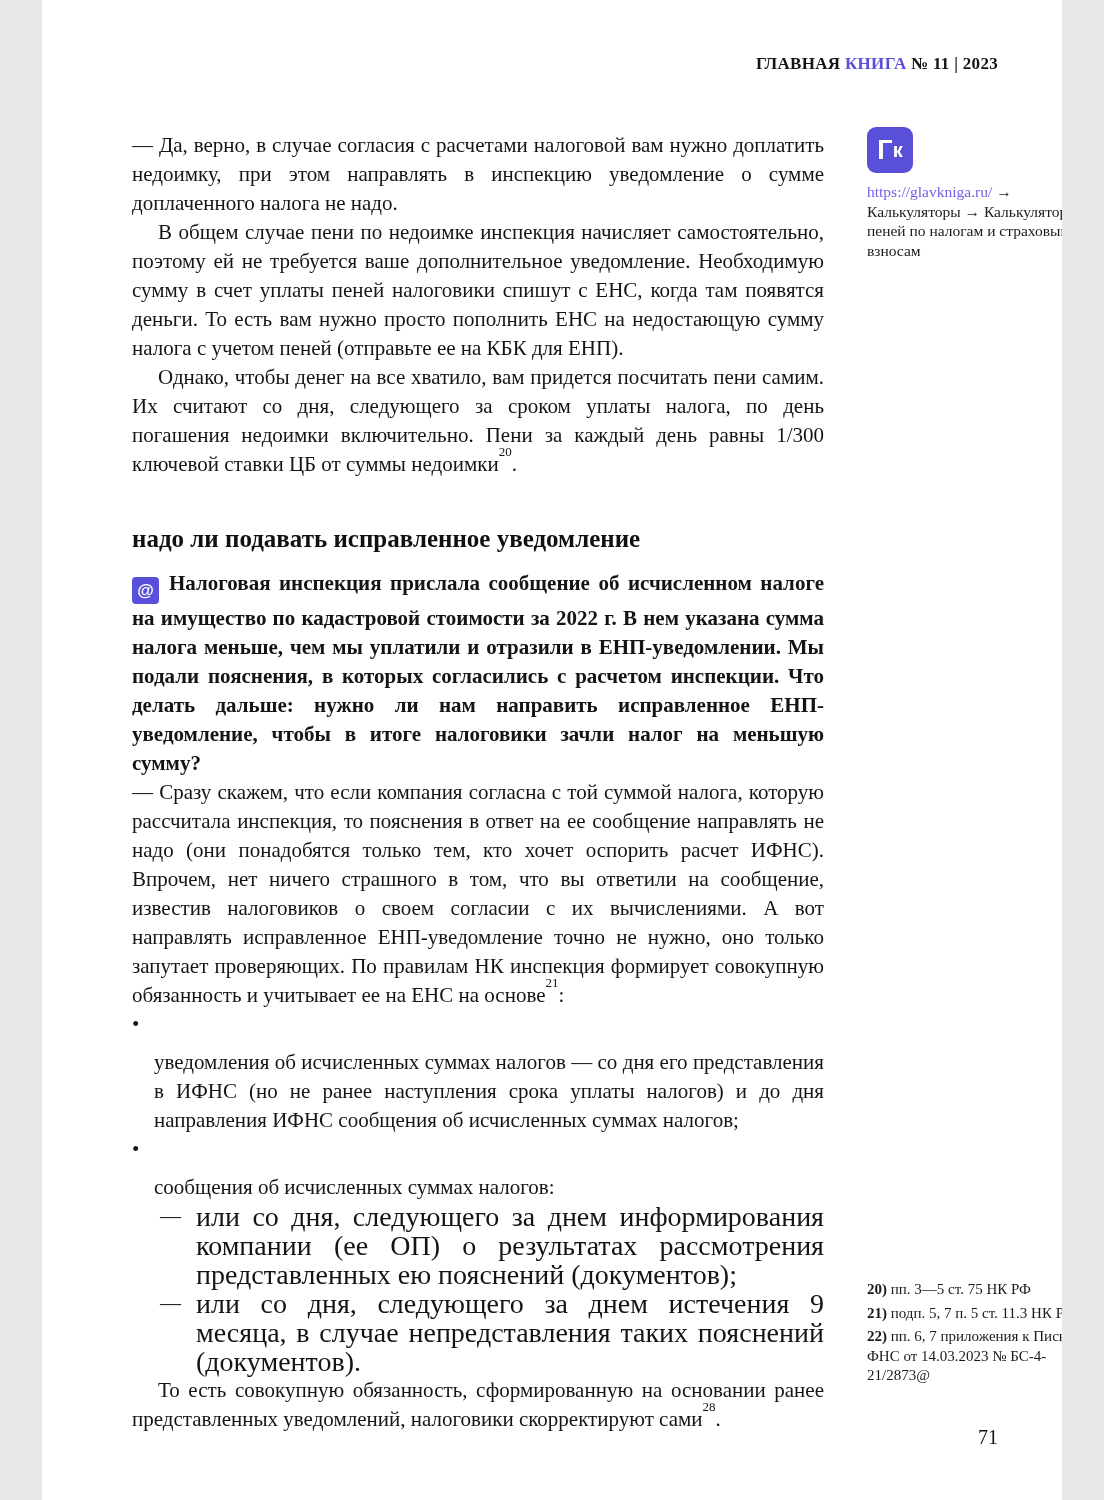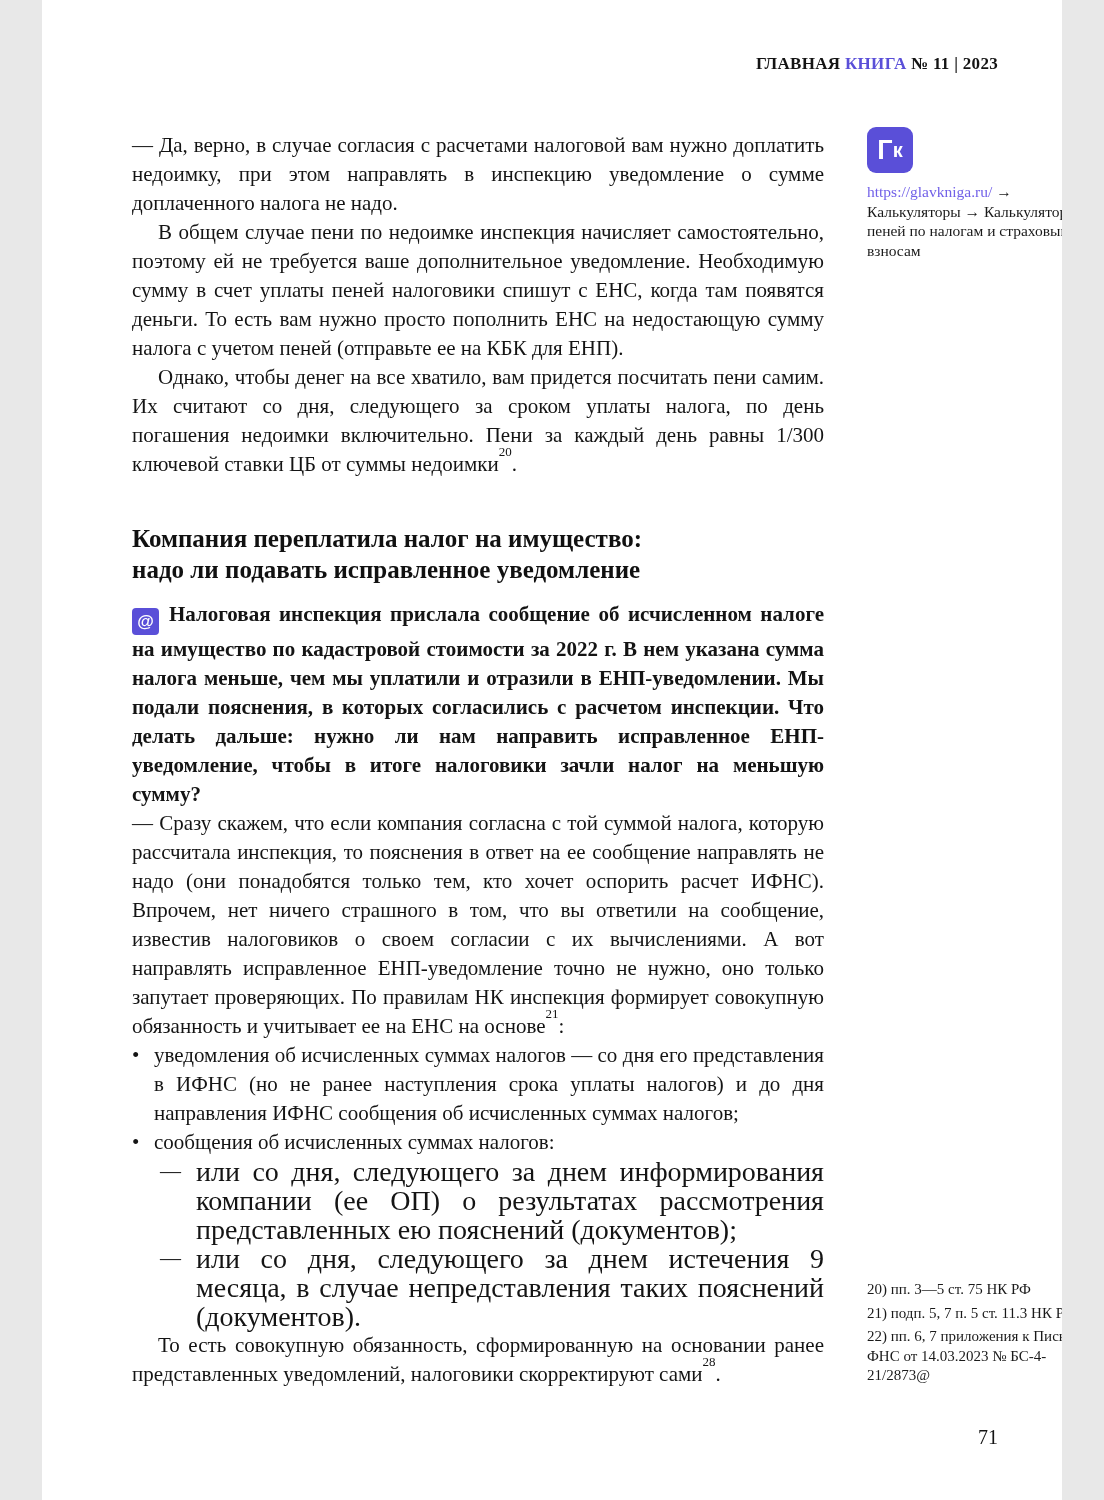--- a/index.html
+++ b/index.html
@@ -51,21 +51,21 @@
     font-family:"Liberation Sans", sans-serif;
     font-size:17px; font-weight:bold;
     margin-right:10px; vertical-align:-6px;
   }
 
   .bullet-row { display:flex; margin:0; }
   .bullet-marker {
     flex:0 0 22px; font-size:21px; line-height:29px;
   }
   .bullet-text {
-    flex:1; font-size:21px; line-height:29px; text-align:justify;
+    flex:1; font-size:21px; line-height:29px; text-align:justify;margin-top:38px;
   }
   .dash-row { display:flex; margin:0 0 0 28px; }
   .dash-marker { flex:0 0 36px; font-size:21px; line-height:29px; }
   .dash-text { flex:1; font-size:28px; line-height:29px; text-align:justify; }
 
   
   .sidebar {
     position:absolute; left:825px; top:127px; width:218px;
   }
   .gk-logo {
@@ -85,21 +85,21 @@
   }
   .sidebar-url { color:#7160E8; text-decoration:none; }
   .sidebar-arrow { color:#1a1a1a; }
 
   
   .footnotes {
     position:absolute; left:825px; top:1280px; width:218px;
     font-size:15px; line-height:19.5px; color:#1a1a1a;
   }
   .footnote { margin-bottom:4px; }
-  .footnote .num { font-weight:normal; }
+  .footnote .num { font-weight:bold; }
 
   
   .page-number {
     position:absolute; top:1426px; right:64px;
     font-size:20px; color:#141414;
   }
 </style>
 </head>
 <body>
 
@@ -111,21 +111,20 @@
     <span class="issue">№ 11 | 2023</span>
   </div>
 
   <div class="main-col">
 
     <p class="para">— Да, верно, в случае согласия с расчетами налоговой вам нужно доплатить недоимку, при этом направлять в инспекцию уведомление о сумме доплаченного налога не надо.</p>
     <p class="para indent">В общем случае пени по недоимке инспекция начисляет самостоятельно, поэтому ей не требуется ваше дополнительное уведомление. Необходимую сумму в счет уплаты пеней налоговики спишут с ЕНС, когда там появятся деньги. То есть вам нужно просто пополнить ЕНС на недостающую сумму налога с учетом пеней (отправьте ее на КБК для ЕНП).</p>
     <p class="para indent"><span>Однако, чтобы денег на все хватило, вам придется посчитать пени самим. Их считают со дня, следующего за сроком уплаты налога, по день погашения недоимки включительно. Пени за каждый день равны 1/300 ключевой ставки ЦБ от суммы недоимки</span><sup class="fn">20</sup><span>.</span></p>
 
     <h2 class="section-heading">
-      <span>Компания переплатила налог на имущество:</span>
       <span>надо ли подавать исправленное уведомление</span>
     </h2>
 
     <p class="question">
       <span class="at-icon">@</span><span>Налоговая инспекция прислала сообщение об исчисленном налоге на имущество по кадастровой стоимости за 2022 г. В нем указана сумма налога меньше, чем мы уплатили и отразили в ЕНП-уведомлении. Мы подали пояснения, в которых согласились с расчетом инспекции. Что делать дальше: нужно ли нам направить исправленное ЕНП-уведомление, чтобы в итоге налоговики зачли налог на меньшую сумму?</span>
     </p>
 
     <p class="para"><span>— Сразу скажем, что если компания согласна с той суммой налога, которую рассчитала инспекция, то пояснения в ответ на ее сообщение направлять не надо (они понадобятся только тем, кто хочет оспорить расчет ИФНС). Впрочем, нет ничего страшного в том, что вы ответили на сообщение, известив налоговиков о своем согласии с их вычислениями. А вот направлять исправленное ЕНП-уведомление точно не нужно, оно только запутает проверяющих. По правилам НК инспекция формирует совокупную обязанность и учитывает ее на ЕНС на основе</span><sup class="fn">21</sup><span>:</span></p>
 
     <div class="bullet-row">

